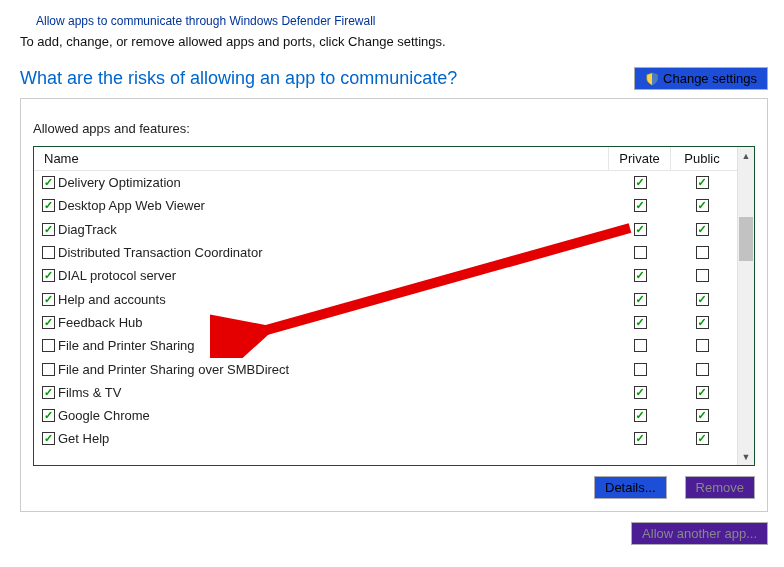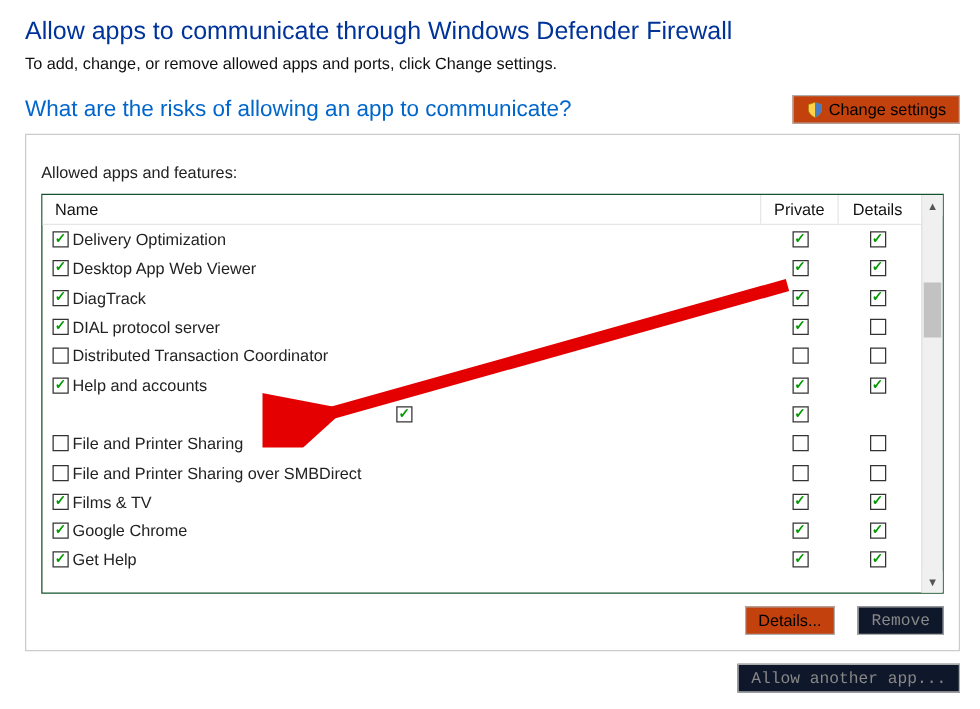--- a/index.html
+++ b/index.html
@@ -1,22 +1,22 @@
 <!DOCTYPE html>
 <html><head>
 <meta charset="utf-8">
 <style>
   * { box-sizing: border-box; font-family: "Segoe UI", Tahoma, sans-serif; }
   body { margin: 0; padding: 14px 16px 10px 20px; width: 784px; height: 567px; background: #fff; color: #222; font-size: 13px; position: relative; }
-  .title { color: #003399; font-size: 20px; margin-bottom: 6px; }
+  .title { color: #003399; font-size: 12px; margin-bottom: 6px; margin-left: 16px; }
   .subtitle { color: #111; font-size: 13px; margin-bottom: 18px; }
   .row-links { display: flex; justify-content: space-between; align-items: center; margin-bottom: 8px; }
   .link { color: #0066cc; font-size: 18px; cursor: pointer; }
-  .btn { background: #c2410c; border: 1px solid #adadad; padding: 3px 10px; font-size: 13px; display: inline-flex; align-items: center; gap: 4px; cursor: pointer; }
-  .btn:disabled, .btn.disabled { color: #888; background: #0f172a; cursor: default; font-family: Liberation Mono, monospace; }
+  .btn { background: #1d4ed8; border: 1px solid #adadad; padding: 3px 10px; font-size: 13px; display: inline-flex; align-items: center; gap: 4px; cursor: pointer; }
+  .btn:disabled, .btn.disabled { color: #888; background: #4c1d95; cursor: default; }
   .groupbox { border: 1px solid #ccc; padding: 22px 12px 12px 12px; margin-top: 4px; }
   .group-title { font-size: 13px; margin-bottom: 10px; color: #222; }
   .list-wrap { border: 1px solid #14532d; height: 320px; position: relative; display: flex; }
   .list-body { flex: 1; overflow: hidden; }
   .header-row, .item-row { display: grid; grid-template-columns: 1fr 62px 62px; align-items: center; padding: 0 4px; }
   .header-row { height: 24px; border-bottom: 1px solid #e6e6e6; background: #fff; }
   .header-cell { padding: 0 6px; font-size: 13px; color: #111; border-right: 1px solid #e6e6e6; height: 100%; display: flex; align-items: center; }
   .header-cell:last-child { border-right: none; }
   .hc-center { justify-content: center; }
   .items { }
@@ -53,21 +53,21 @@
 </div>
 
 <div class="groupbox">
   <div class="group-title">Allowed apps and features:</div>
 
   <div class="list-wrap">
     <div class="list-body">
       <div class="header-row">
         <div class="header-cell">Name</div>
         <div class="header-cell hc-center">Private</div>
-        <div class="header-cell hc-center">Details</div>
+        <div class="header-cell hc-center">Public</div>
       </div>
       <div class="items" id="items-container">
           <div class="item-row">
             <div class="name-cell">
               <span class="cb checked"></span>
               <span>Delivery Optimization</span>
             </div>
             <div class="col-center">
               <span class="cb checked"></span>
             </div>
@@ -94,55 +94,59 @@
             </div>
             <div class="col-center">
               <span class="cb checked"></span>
             </div>
             <div class="col-center">
               <span class="cb checked"></span>
             </div>
           </div>
           <div class="item-row">
             <div class="name-cell">
+              <span class="cb"></span>
+              <span>Distributed Transaction Coordinator</span>
+            </div>
+            <div class="col-center">
+              <span class="cb"></span>
+            </div>
+            <div class="col-center">
+              <span class="cb"></span>
+            </div>
+          </div>
+          <div class="item-row">
+            <div class="name-cell">
               <span class="cb checked"></span>
               <span>DIAL protocol server</span>
             </div>
             <div class="col-center">
               <span class="cb checked"></span>
             </div>
             <div class="col-center">
               <span class="cb"></span>
             </div>
           </div>
           <div class="item-row">
             <div class="name-cell">
-              <span class="cb"></span>
-              <span>Distributed Transaction Coordinator</span>
-            </div>
-            <div class="col-center">
-              <span class="cb"></span>
-            </div>
-            <div class="col-center">
-              <span class="cb"></span>
-            </div>
-          </div>
-          <div class="item-row">
-            <div class="name-cell">
               <span class="cb checked"></span>
               <span>Help and accounts</span>
             </div>
             <div class="col-center">
               <span class="cb checked"></span>
             </div>
             <div class="col-center">
               <span class="cb checked"></span>
             </div>
           </div>
           <div class="item-row">
+            <div class="name-cell">
+              <span class="cb checked"></span>
+              <span>Feedback Hub</span>
+            </div>
             <div class="col-center">
               <span class="cb checked"></span>
             </div>
             <div class="col-center">
               <span class="cb checked"></span>
             </div>
           </div>
           <div class="item-row">
             <div class="name-cell">
               <span class="cb"></span>

